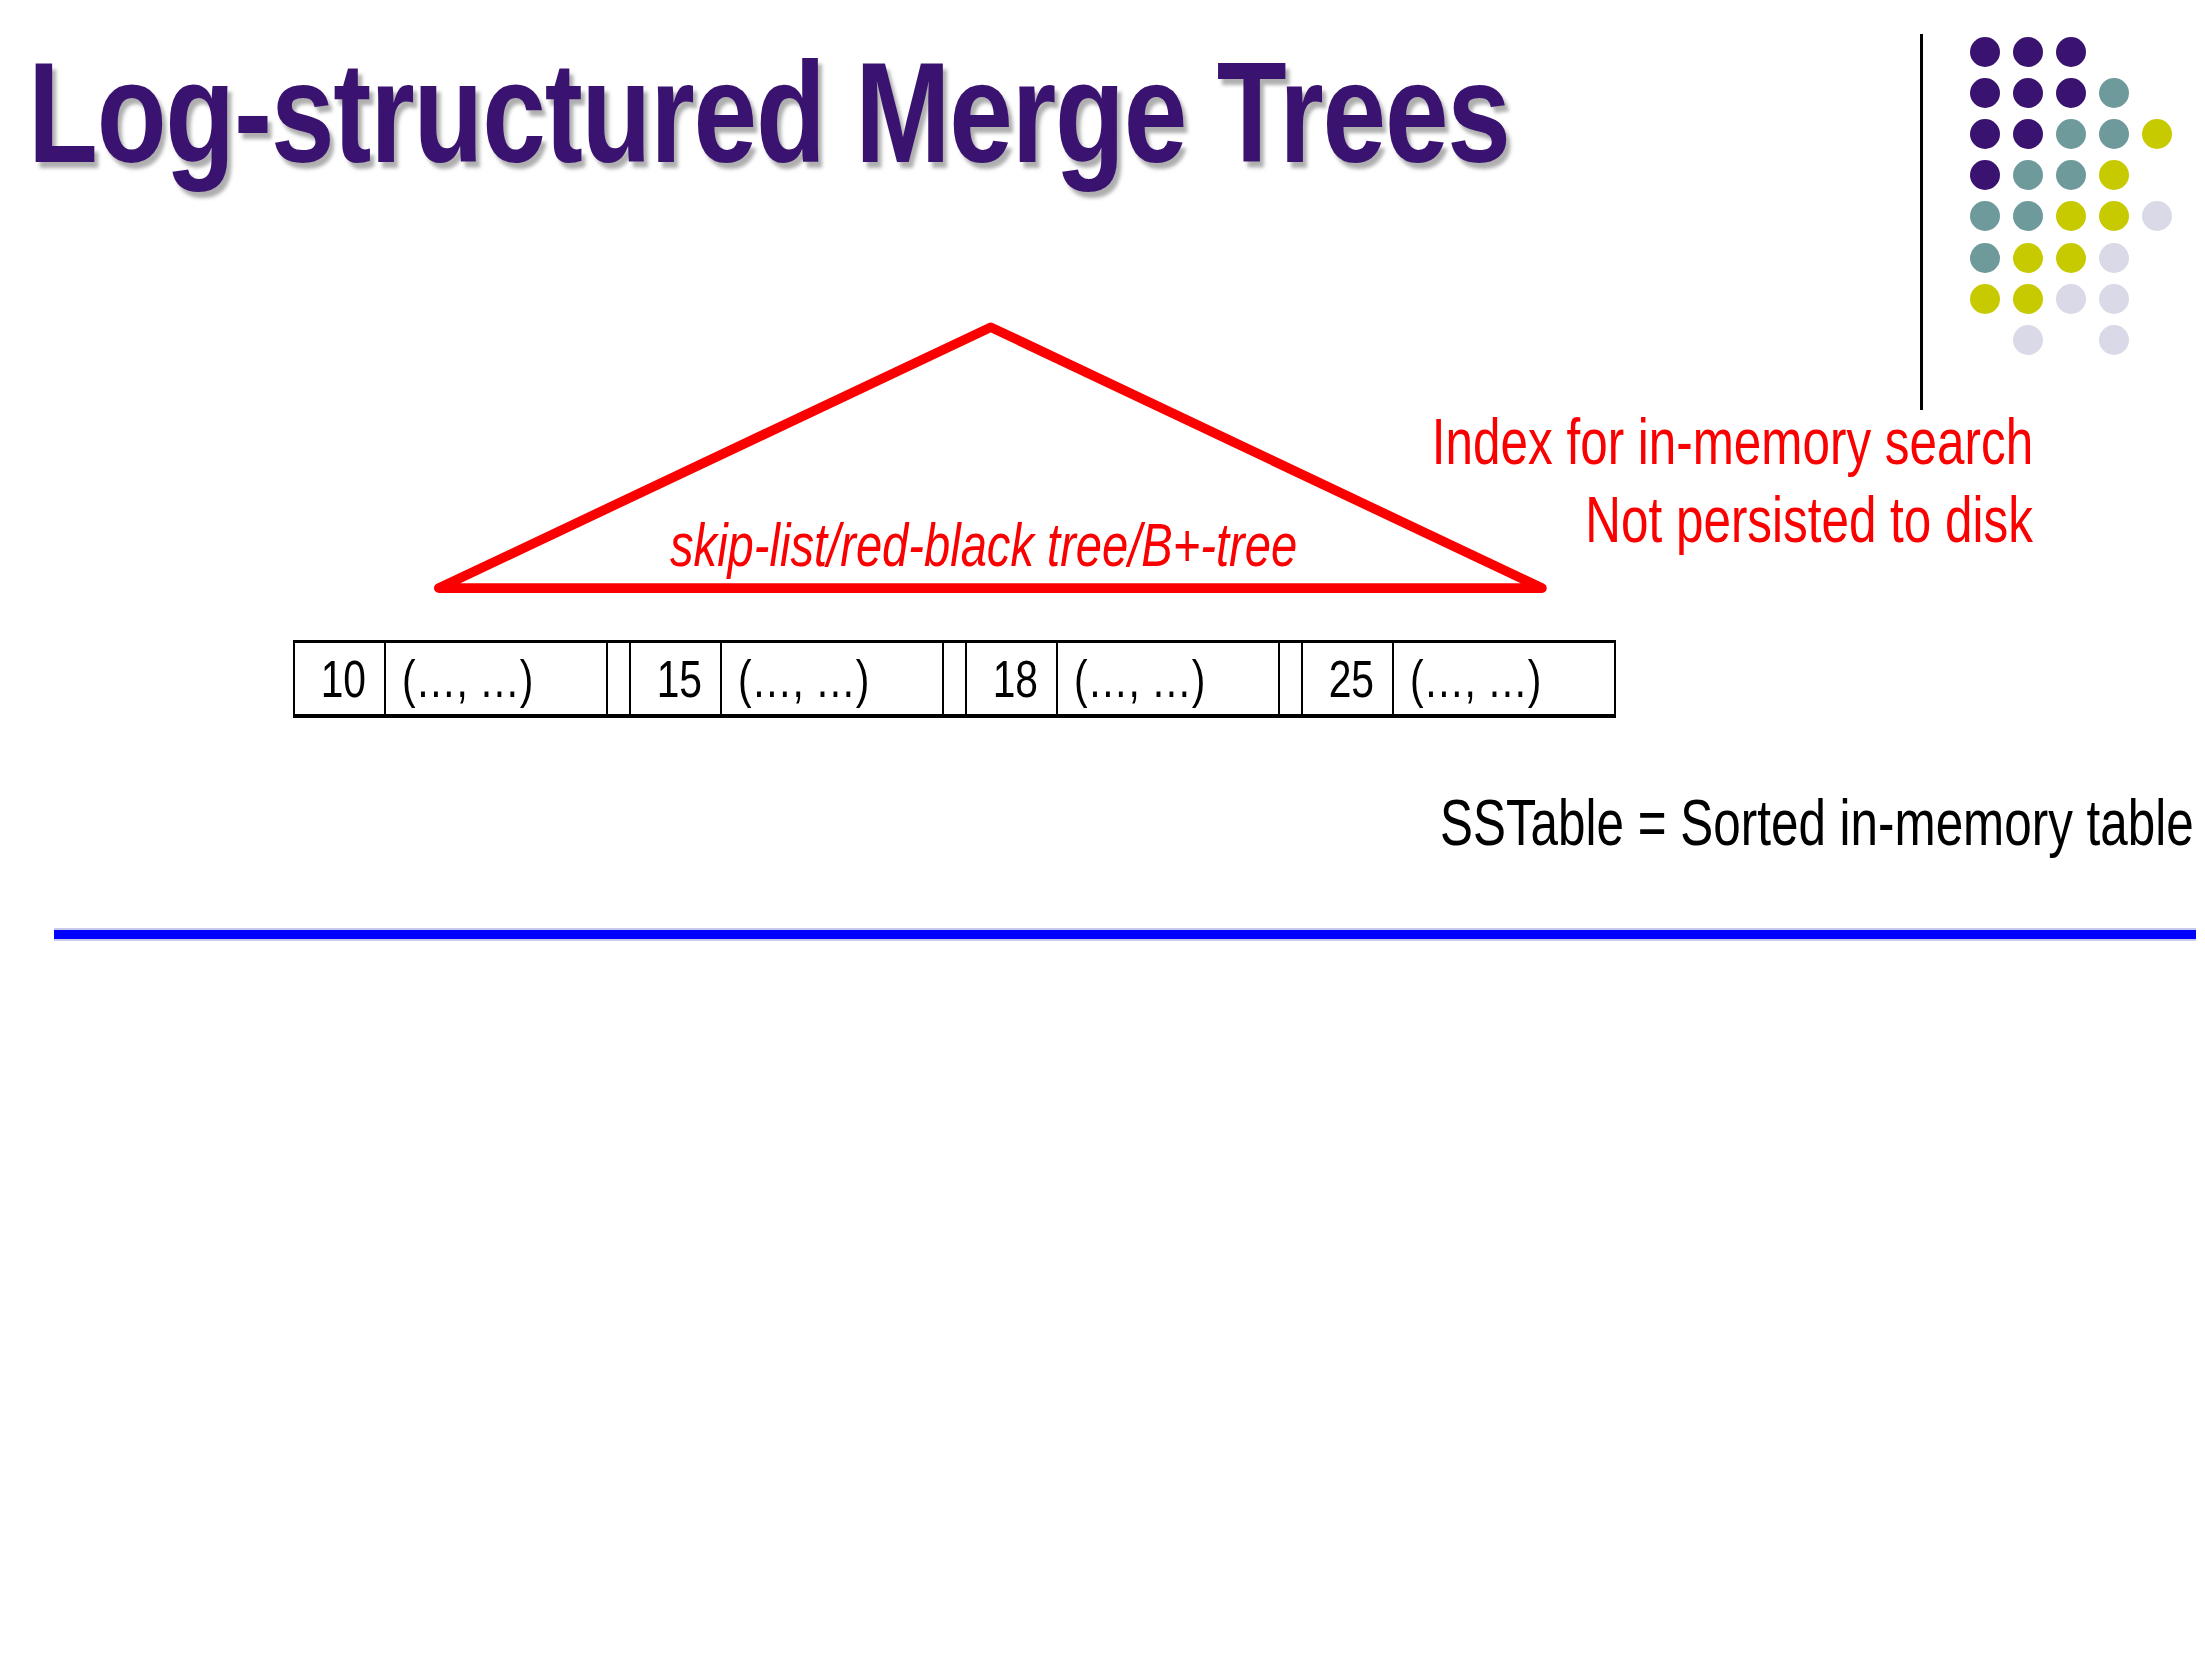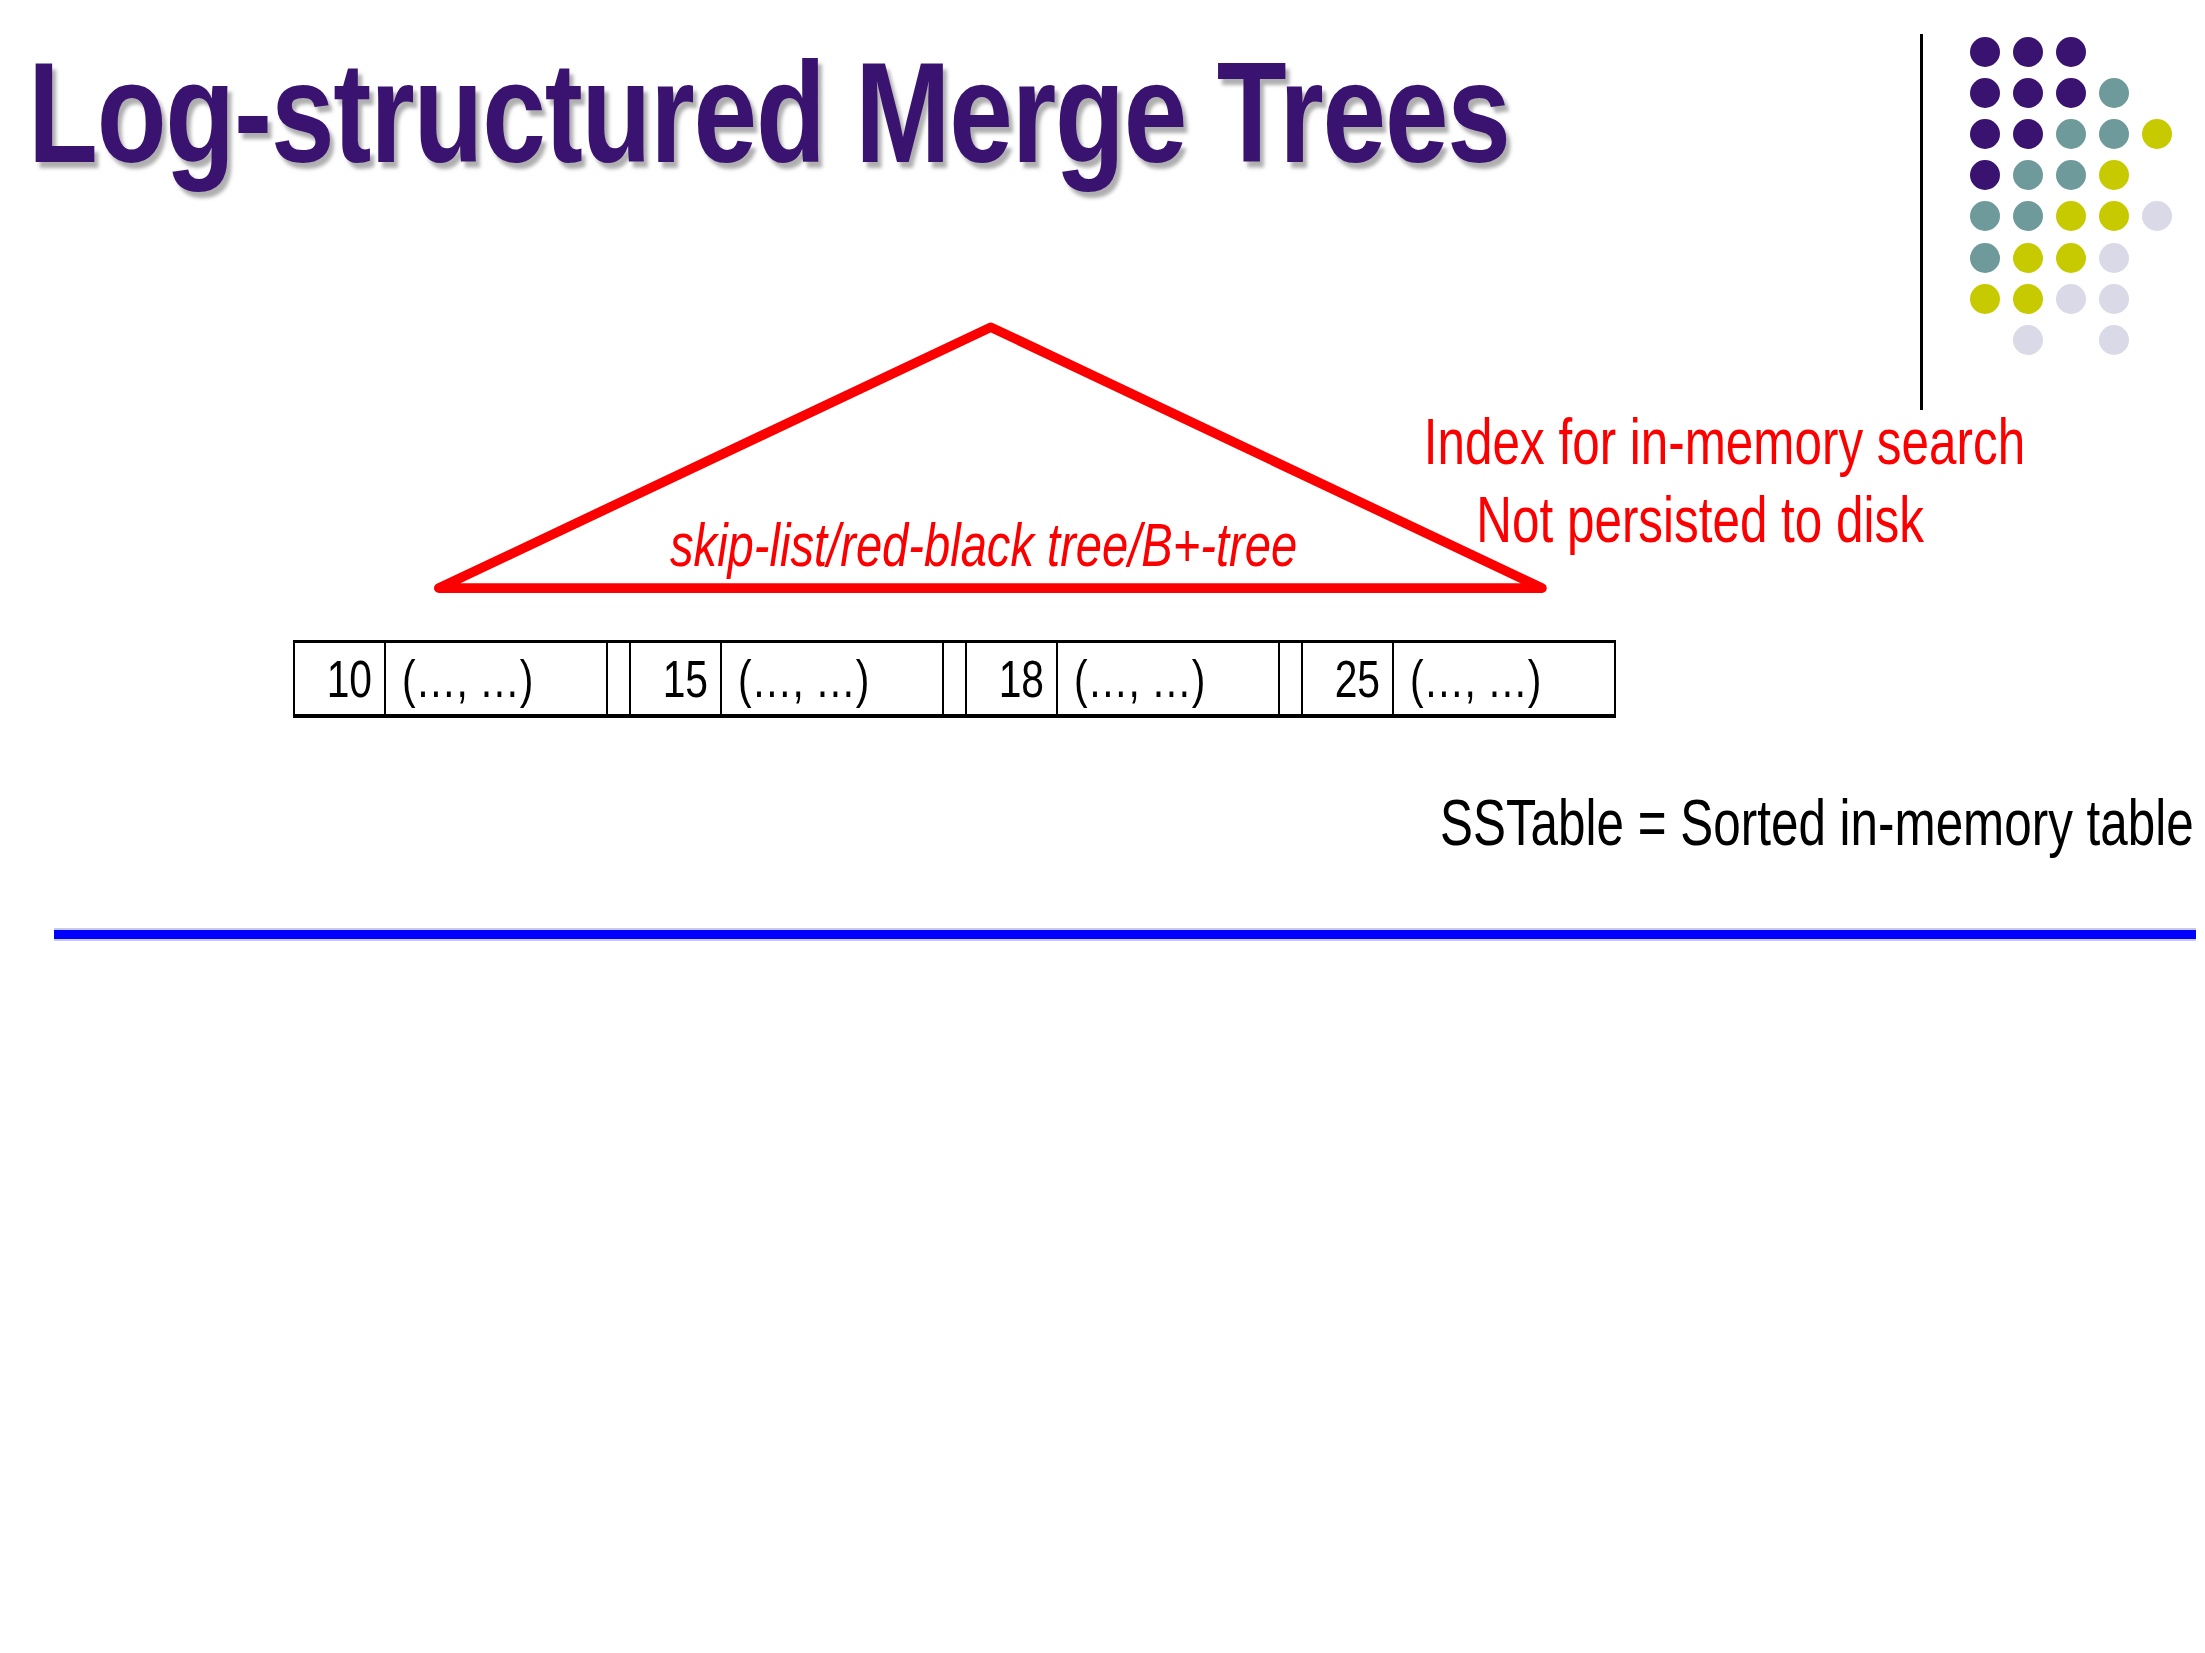--- a/index.html
+++ b/index.html
@@ -36,22 +36,22 @@
   
   .tri-label{
     position:absolute;left:571px;top:509px;width:787px;
     text-align:center;
     font-size:62px;font-style:italic;
     color:var(--red);
     white-space:nowrap;
   }
   .tri-label .squeeze{display:inline-block;transform:scaleX(0.76);transform-origin:center top;}
   .annotation{
-    position:absolute;right:180px;top:403px;
-    text-align:center;
+    position:absolute;right:172px;top:403px;
+    text-align:right;
     font-size:65px;line-height:78px;
     color:var(--red);
     white-space:nowrap;
   }
   .annotation .squeeze{display:inline-block;transform:scaleX(0.76);transform-origin:right top;}
   
   .sstable{
     position:absolute;left:293px;top:640px;width:1323px;height:78px;
     box-sizing:border-box;
     border-top:3.7px solid #000;border-bottom:4.4px solid #000;
@@ -60,21 +60,20 @@
   .tg{
     box-sizing:border-box;
     flex:0 0 315px;
     display:flex;
     border-left:2.9px solid #000;border-right:2.9px solid #000;
   }
   .tk{
     box-sizing:border-box;
     flex:0 0 91px;
     border-right:2.9px solid #000;
-    text-align:center;
     padding-left:20px;
   }
   .tv{flex:1;padding-left:16px;}
   .tk,.tv{
     font-size:51px;line-height:70px;padding-top:2.2px;
     color:#000;white-space:nowrap;overflow:hidden;
   }
   .ck{display:inline-block;transform:scaleX(0.8);transform-origin:center top;}
   .cv{display:inline-block;transform:scaleX(0.8);transform-origin:left top;}
   

